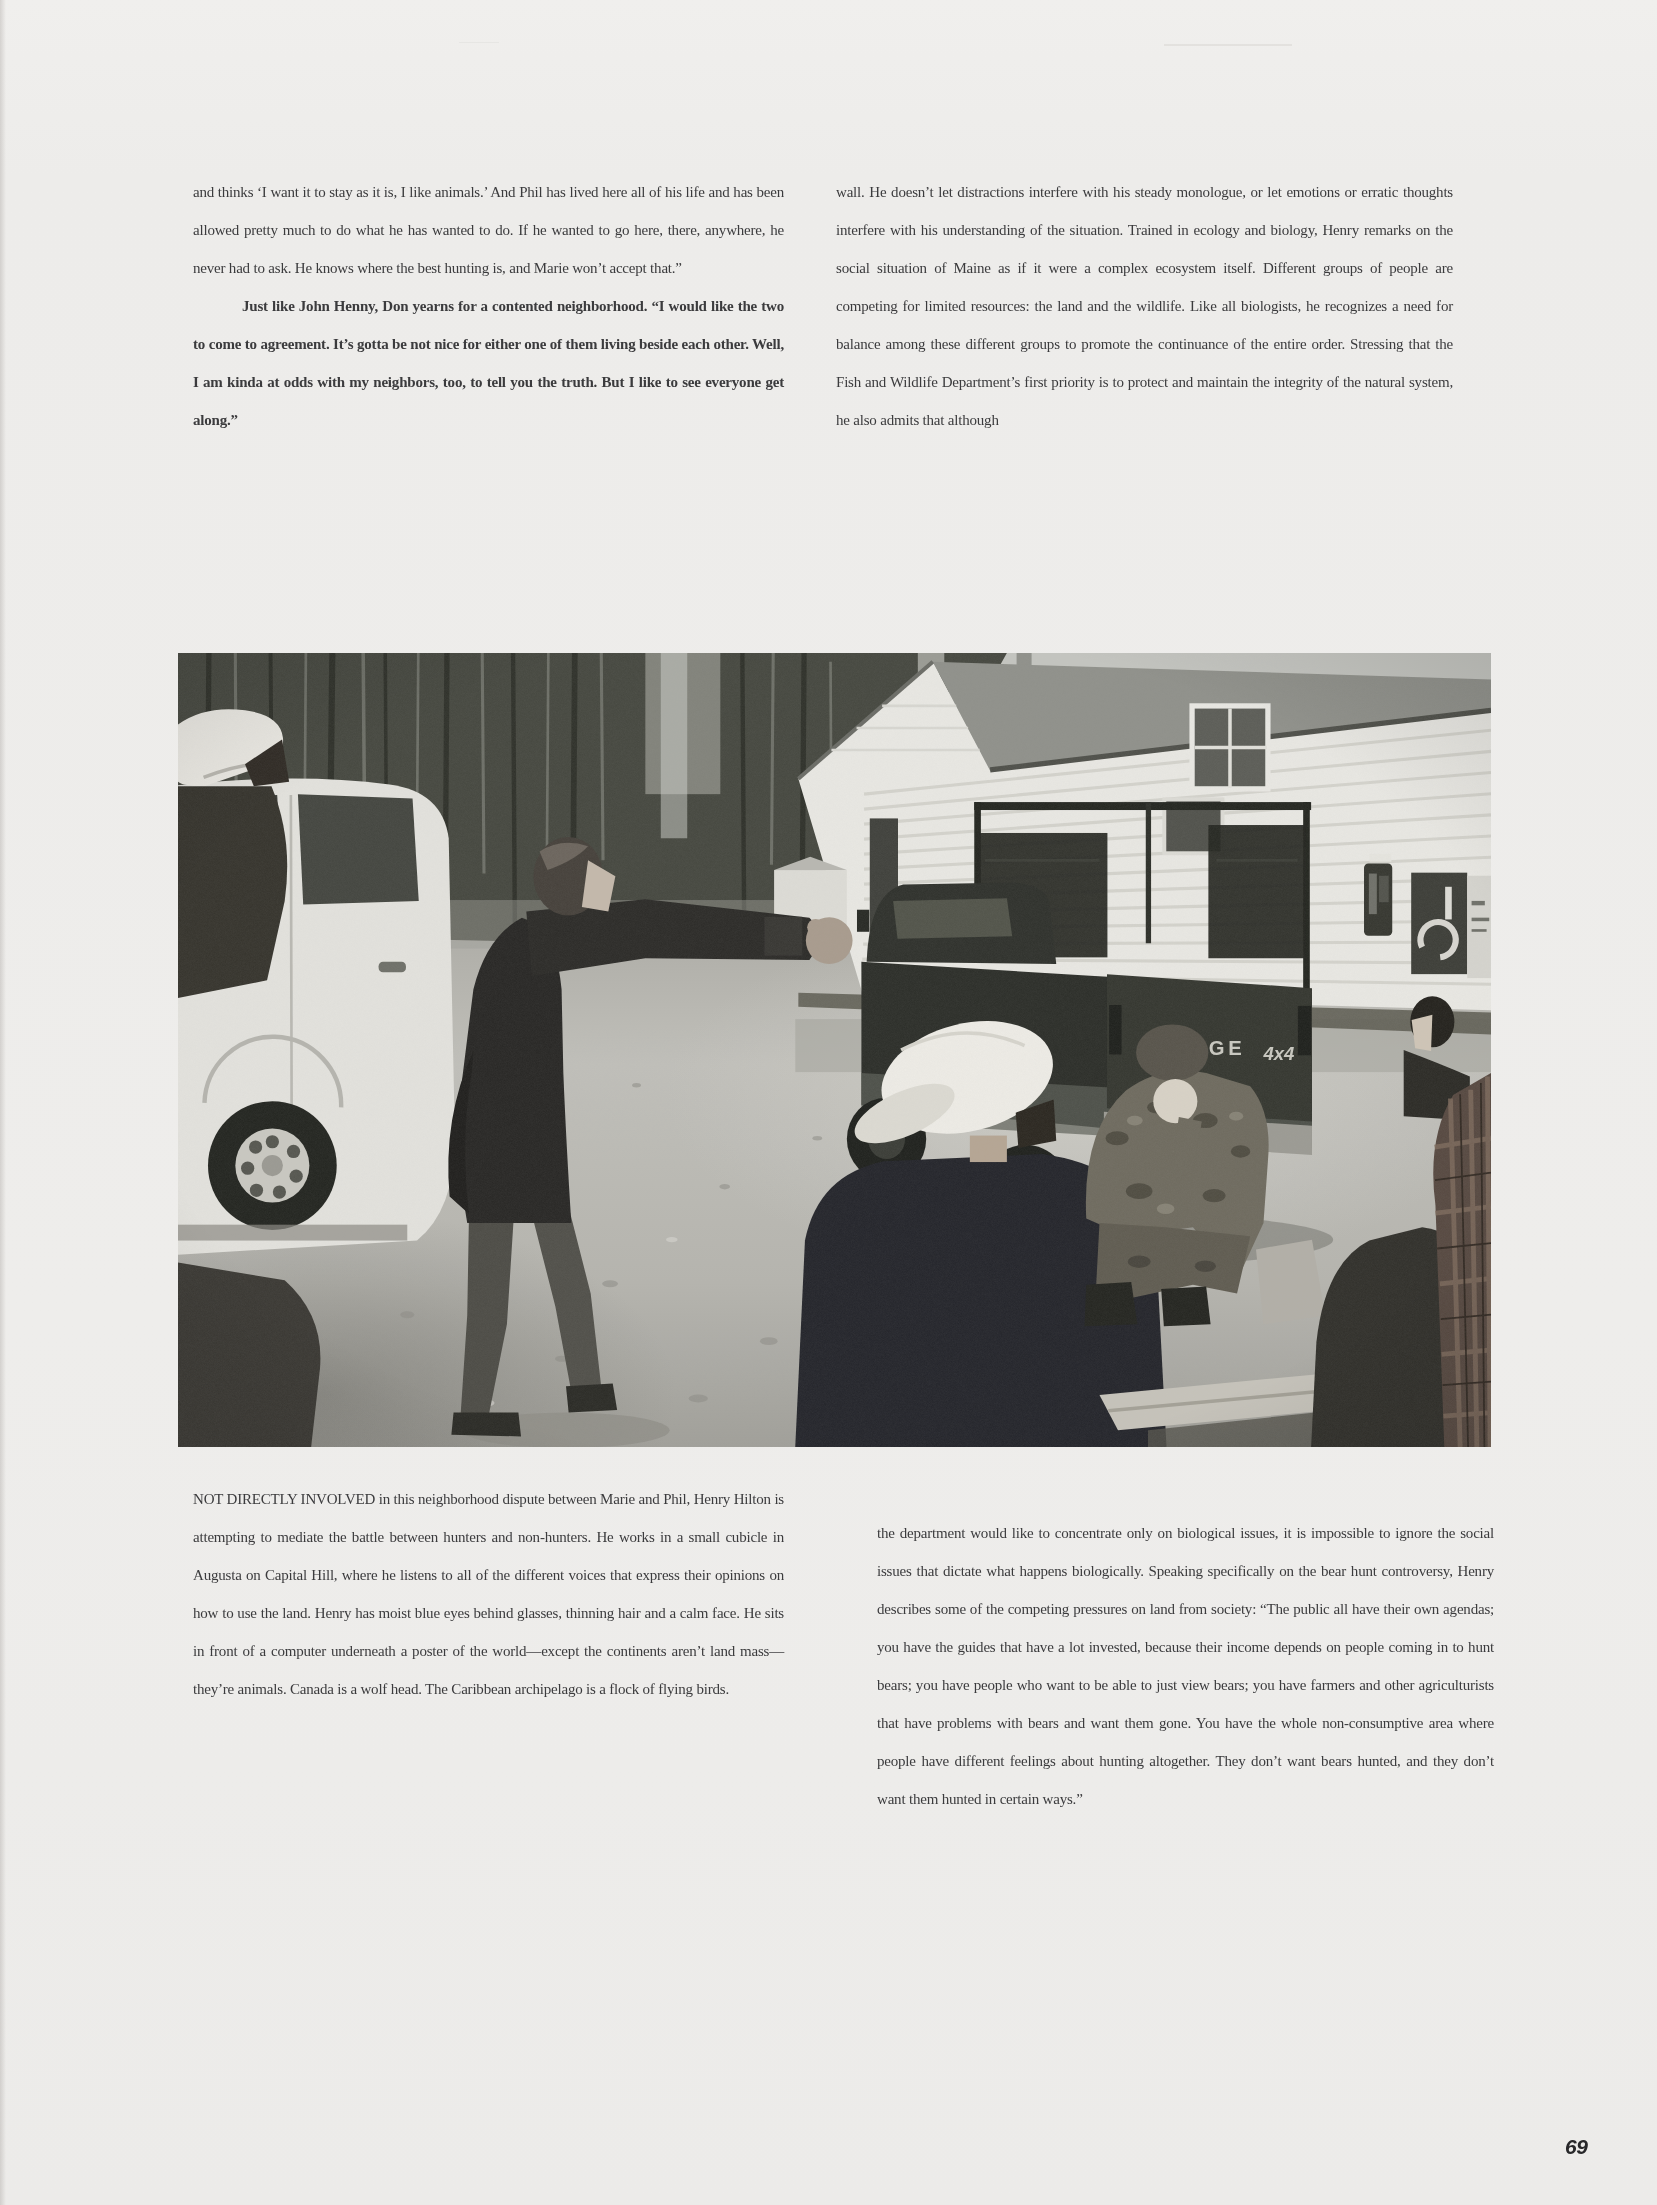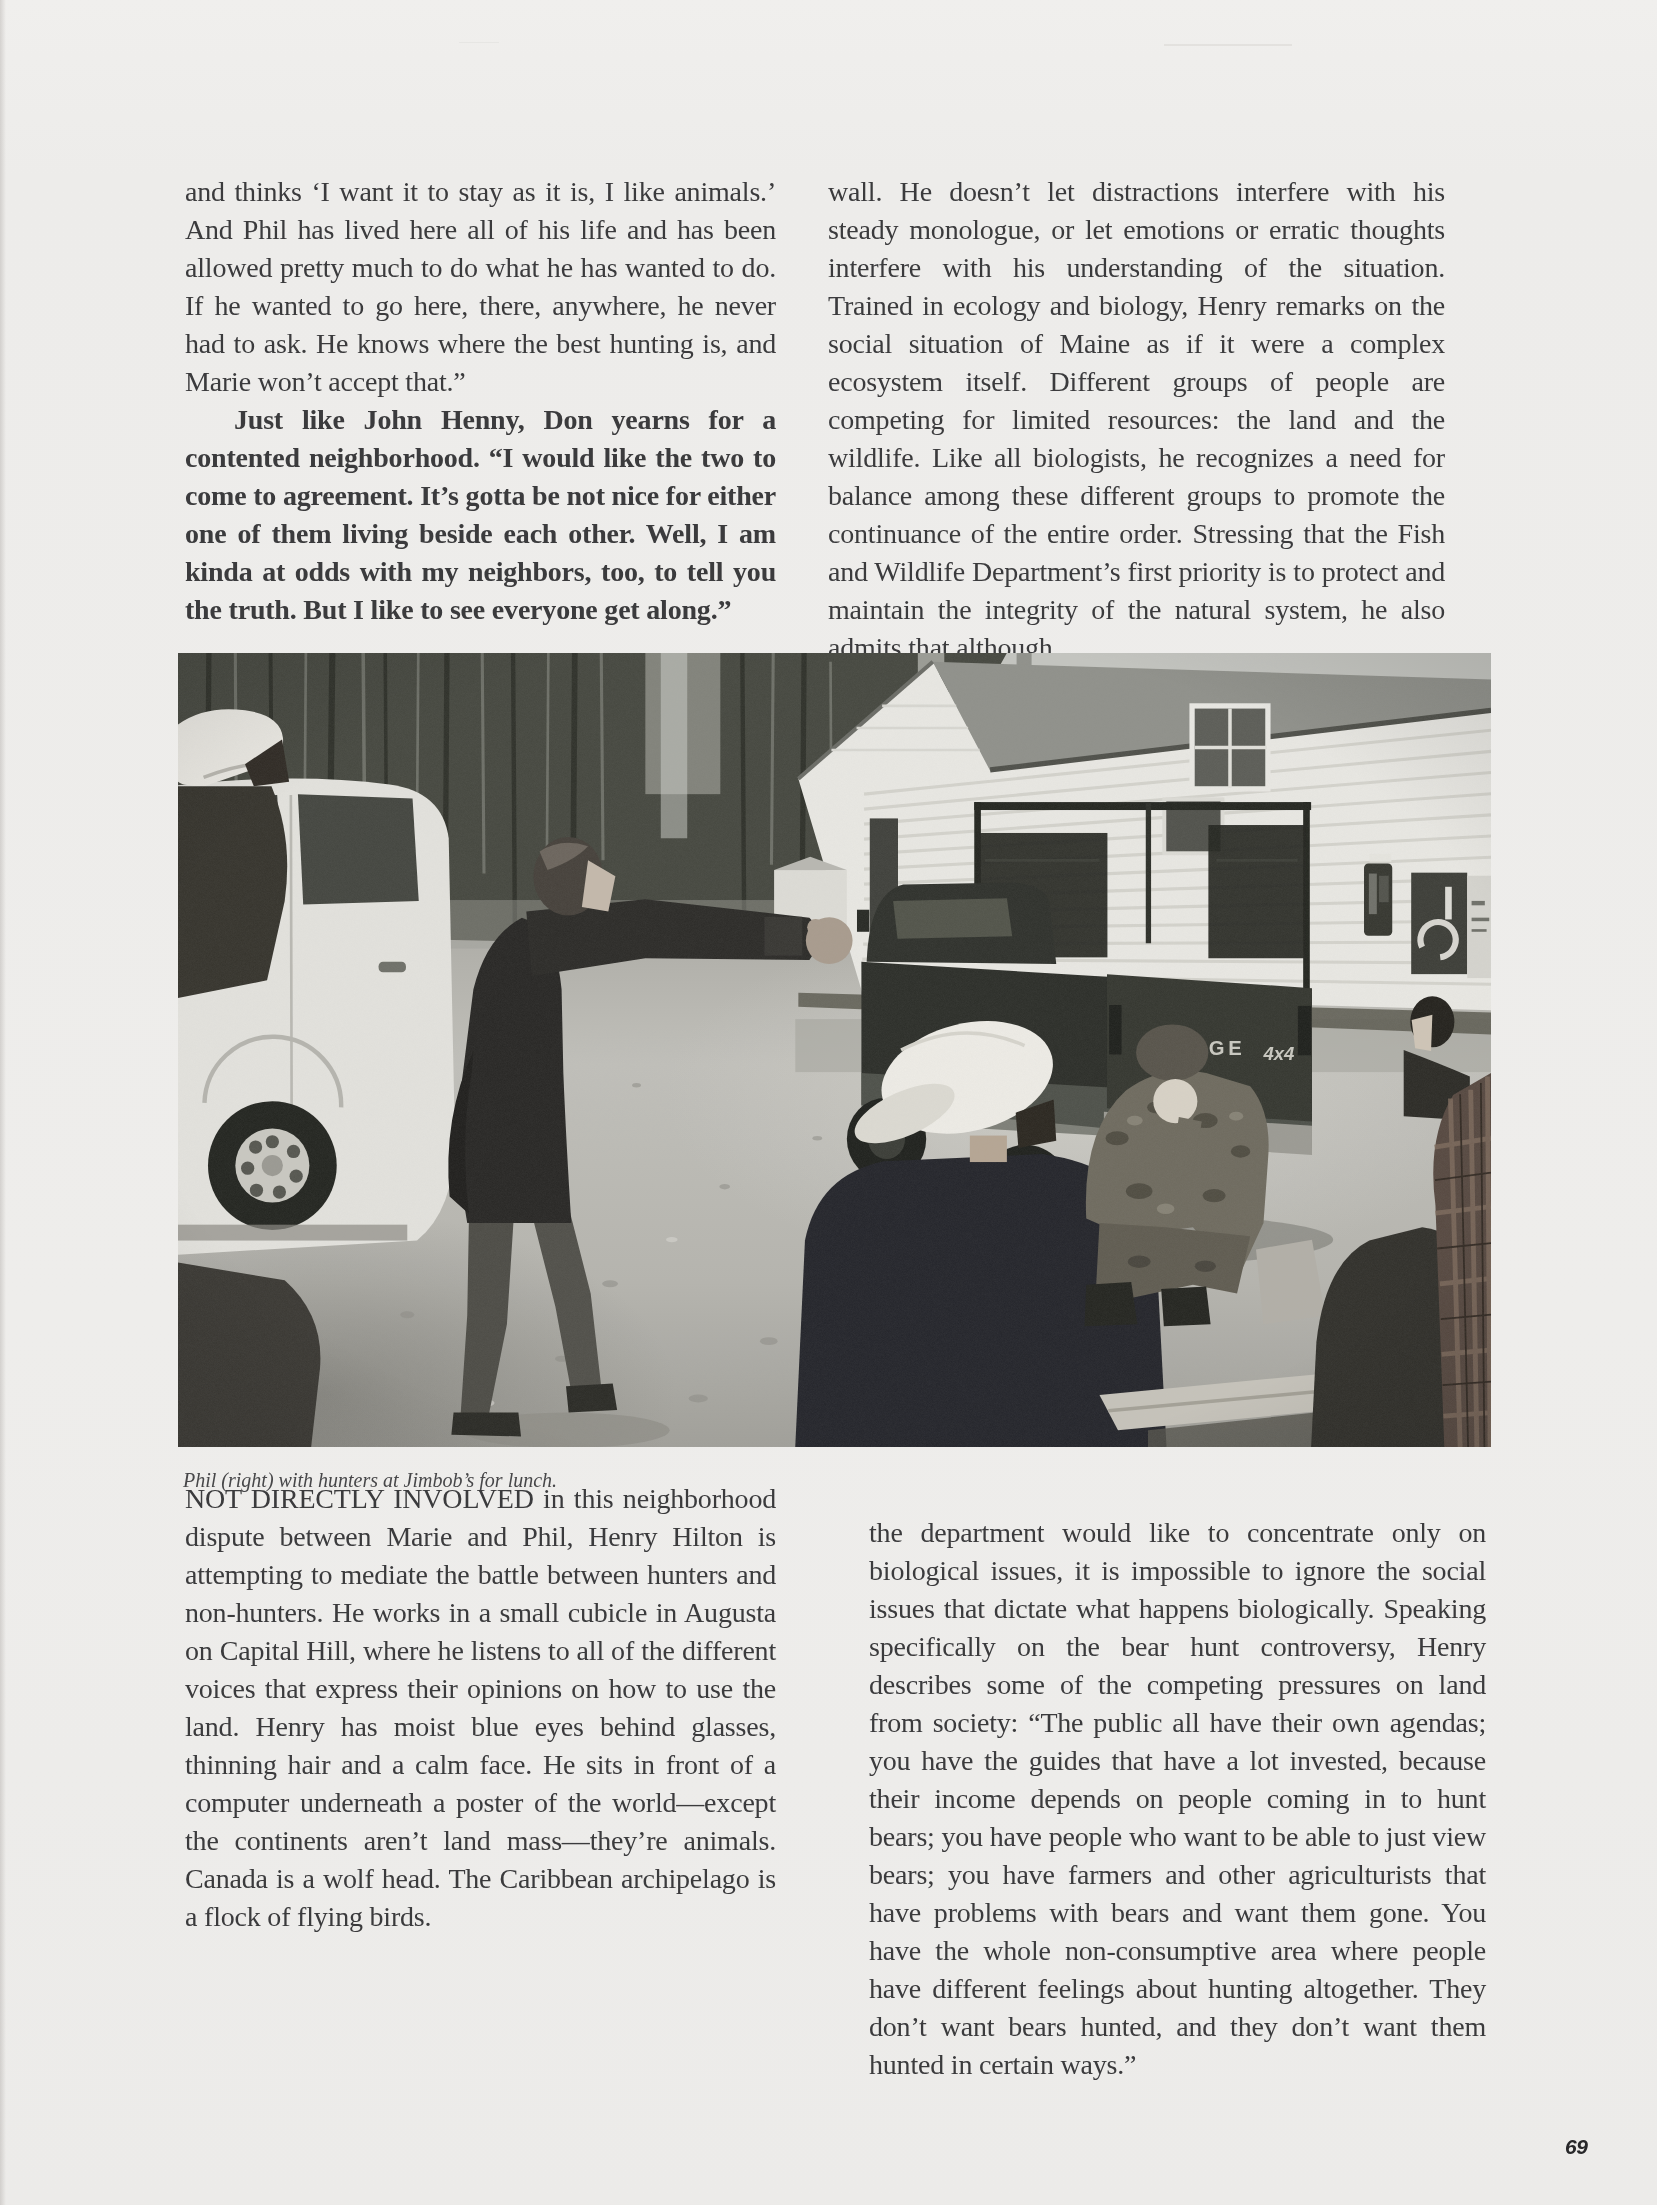--- a/index.html
+++ b/index.html
@@ -2,22 +2,22 @@
 <html style="font-size:7px"><head>
 <meta charset="utf-8">
 <style>
   html,body{margin:0;padding:0;}
   body{width:1658px;height:2205px;position:relative;background:#eeedeb;overflow:hidden;
        font-family:"Liberation Serif", serif;}
   .page{position:absolute;inset:0;background:linear-gradient(180deg,#f0efed 0%,#edecea 8%,#eeedeb 60%,#ecebe9 100%);}
   .edge-shade{position:absolute;left:0;top:0;width:6.2px;height:100%;
        background:linear-gradient(90deg,rgba(90,80,75,.18),rgba(90,80,75,0));}
   .scan-artifact{position:absolute;background:#d8d7d3;opacity:.55;}
-  .col{position:absolute;text-align:justify;font-size:28px;line-height:38px;color:#3b3b3d;
-       letter-spacing:-0.2px;}
+  .col{position:absolute;text-align:justify;font-size:15px;line-height:38px;color:#3b3b3d;
+       letter-spacing:-0.2px;margin-left:8px;}
   .col p{margin:0;padding:0;}
   .col p.indent{text-indent:49px;font-weight:bold;}
   .caption{position:absolute;left:183px;top:1469px;width:970px;font-style:italic;
        font-size:20px;color:#474749;letter-spacing:0;}
   .photo{position:absolute;left:178px;top:653px;width:1313px;height:794px;background:#b9bab5;}
   .photo svg{display:block;width:100%;height:100%;}
   .pagenum{position:absolute;left:1565px;top:2135px;font-family:"Liberation Sans",sans-serif;
        font-weight:bold;font-style:italic;font-size:21px;color:#28282a;letter-spacing:-0.4px;}
 </style>
 </head>
@@ -336,21 +336,20 @@
         </g>
       </g>
 
       <path d="M0,1382 L242,1422 Q332,1502 322,1622 L302,1800 L0,1800 Z" fill="#3a3833"></path>
 
       <rect x="0" y="0" width="2978" height="1800" fill="url(#gVig)"></rect>
       <rect x="0" y="0" width="2978" height="1800" filter="url(#grain)"></rect>
     </svg>
   </figure>
 
-  <div class="caption">Phil (right) with hunters at Jimbob’s for lunch.</div>
 
   <div class="col" style="left:185px;top:1480px;width:591px;">
     <p>NOT DIRECTLY INVOLVED in this neighborhood dispute between Marie and Phil, Henry Hilton is attempting to mediate the battle between hunters and non-hunters. He works in a small cubicle in Augusta on Capital Hill, where he listens to all of the different voices that express their opinions on how to use the land. Henry has moist blue eyes behind glasses, thinning hair and a calm face. He sits in front of a computer underneath a poster of the world—except the continents aren’t land mass—they’re animals. Canada is a wolf head. The Caribbean archipelago is a flock of flying birds.</p>
   </div>
 
   <div class="col" style="left:869px;top:1514px;width:617px;">
     <p>the department would like to concentrate only on biological issues, it is impossible to ignore the social issues that dictate what happens biologically. Speaking specifically on the bear hunt controversy, Henry describes some of the competing pressures on land from society: “The public all have their own agendas; you have the guides that have a lot invested, because their income depends on people coming in to hunt bears; you have people who want to be able to just view bears; you have farmers and other agriculturists that have problems with bears and want them gone. You have the whole non-consumptive area where people have different feelings about hunting altogether. They don’t want bears hunted, and they don’t want them hunted in certain ways.”</p>
   </div>
 
   <div class="pagenum">69</div>

